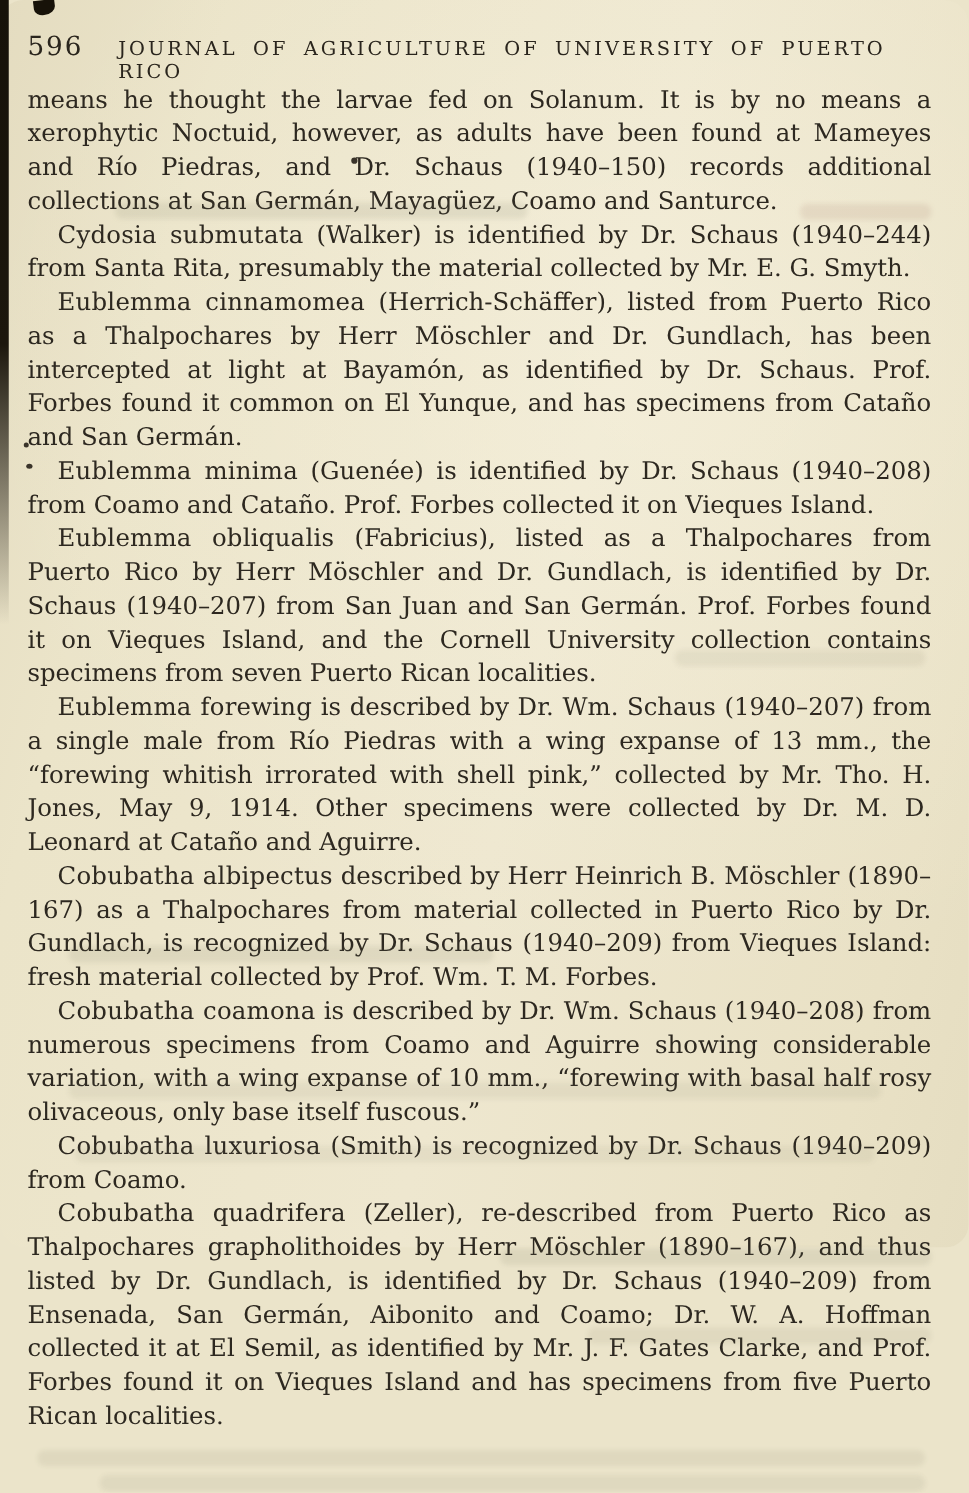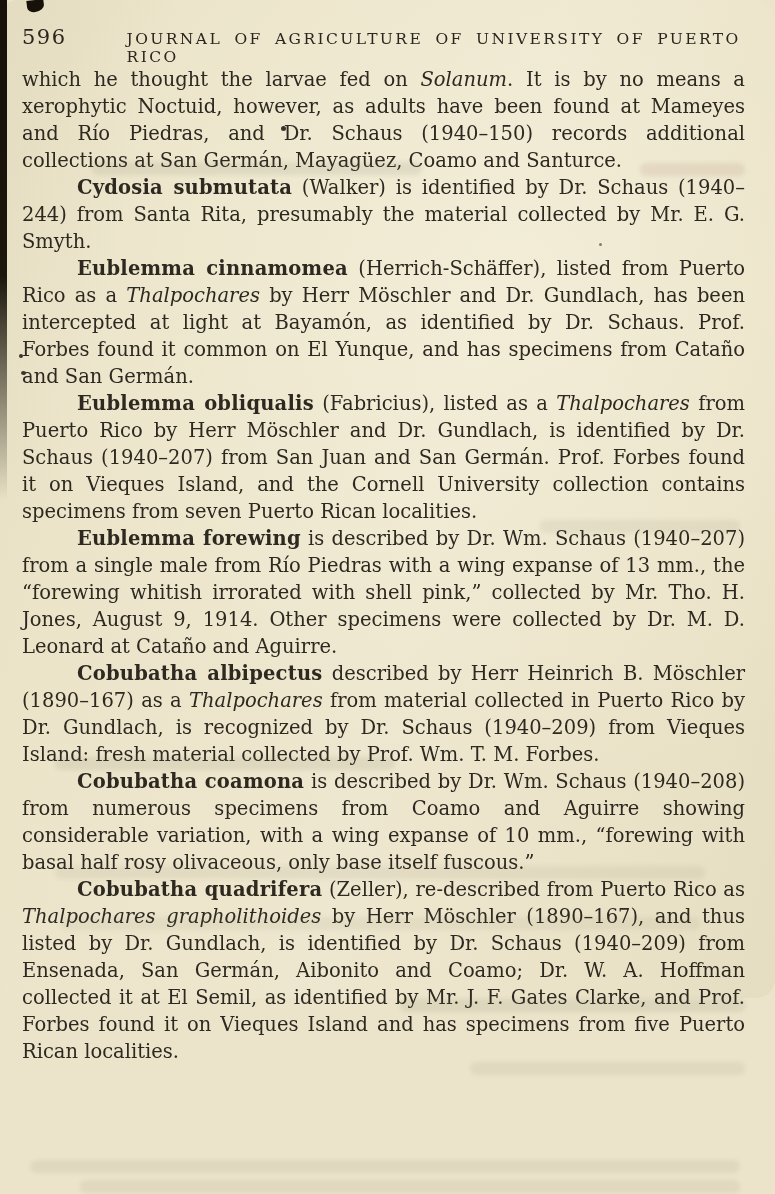--- a/index.html
+++ b/index.html
@@ -53,56 +53,58 @@
   
   .running-header{
     position:absolute;left:22px;top:25px;width:723px;
     display:flex;align-items:baseline;
     color:#2a251d;
   }
   .page-number{
     font-size:21px;letter-spacing:1.5px;font-weight:500;
   }
   .journal-title{
-    margin-left:60px;font-size:15.5px;letter-spacing:2.4px;word-spacing:5px;
+    margin-left:28px;font-size:15.5px;letter-spacing:2.4px;word-spacing:5px;
     font-weight:500;
   }
 
   
   .text-column{
     position:absolute;left:22px;top:66px;width:723px;
     font-size:19.5px;line-height:27px;text-align:justify;
     text-rendering:optimizeLegibility;
   }
   .text-column p{margin:0;text-indent:24px;}
   .text-column p.no-indent{text-indent:0;}
-  .seg-bold{font-weight:bold;letter-spacing:0.2px;margin-left:31px;}
-  .seg-italic{font-style:italic;}
+  .seg-bold{font-weight:normal;letter-spacing:0.2px;}
+  .seg-italic{}
 </style>
 </head>
 <body>
 
 <div class="page">
 
   <div class="edge-strip"></div>
   <div class="top-mark"></div>
 
   <div class="running-header">
     <span class="page-number">596</span>
     <span class="journal-title">JOURNAL OF AGRICULTURE OF UNIVERSITY OF PUERTO RICO</span>
   </div>
 
   <div class="text-column">
-      <p class="no-indent"><span class="seg-normal">which he thought the larvae fed on </span><span class="seg-italic">Solanum</span><span class="seg-normal">. It is by no means a xerophytic Noctuid, however, as adults have been found at Mameyes and Río Piedras, and Dr. Schaus (1940–150) records additional collections at San Germán, Mayagüez, Coamo and Santurce.</span></p>
+      <p class="no-indent"><span class="seg-normal">means he thought the larvae fed on </span><span class="seg-italic">Solanum</span><span class="seg-normal">. It is by no means a xerophytic Noctuid, however, as adults have been found at Mameyes and Río Piedras, and Dr. Schaus (1940–150) records additional collections at San Germán, Mayagüez, Coamo and Santurce.</span></p>
       <p class=""><span class="seg-bold">Cydosia submutata</span><span class="seg-normal"> (Walker) is identified by Dr. Schaus (1940–244) from Santa Rita, presumably the material collected by Mr. E. G. Smyth.</span></p>
       <p class=""><span class="seg-bold">Eublemma cinnamomea</span><span class="seg-normal"> (Herrich-Schäffer), listed from Puerto Rico as a </span><span class="seg-italic">Thalpochares</span><span class="seg-normal"> by Herr Möschler and Dr. Gundlach, has been intercepted at light at Bayamón, as identified by Dr. Schaus. Prof. Forbes found it common on El Yunque, and has specimens from Cataño and San Germán.</span></p>
+      <p class=""><span class="seg-bold">Eublemma minima</span><span class="seg-normal"> (Guenée) is identified by Dr. Schaus (1940–208) from Coamo and Cataño. Prof. Forbes collected it on Vieques Island.</span></p>
       <p class=""><span class="seg-bold">Eublemma obliqualis</span><span class="seg-normal"> (Fabricius), listed as a </span><span class="seg-italic">Thalpochares</span><span class="seg-normal"> from Puerto Rico by Herr Möschler and Dr. Gundlach, is identified by Dr. Schaus (1940–207) from San Juan and San Germán. Prof. Forbes found it on Vieques Island, and the Cornell University collection contains specimens from seven Puerto Rican localities.</span></p>
-      <p class=""><span class="seg-bold">Eublemma forewing</span><span class="seg-normal"> is described by Dr. Wm. Schaus (1940–207) from a single male from Río Piedras with a wing expanse of 13 mm., the “forewing whitish irrorated with shell pink,” collected by Mr. Tho. H. Jones, August 9, 1914. Other specimens were collected by Dr. M. D. Leonard at Cataño and Aguirre.</span></p>
+      <p class=""><span class="seg-bold">Eublemma forewing</span><span class="seg-normal"> is described by Dr. Wm. Schaus (1940–207) from a single male from Río Piedras with a wing expanse of 13 mm., the “forewing whitish irrorated with shell pink,” collected by Mr. Tho. H. Jones, May 9, 1914. Other specimens were collected by Dr. M. D. Leonard at Cataño and Aguirre.</span></p>
       <p class=""><span class="seg-bold">Cobubatha albipectus</span><span class="seg-normal"> described by Herr Heinrich B. Möschler (1890–167) as a </span><span class="seg-italic">Thalpochares</span><span class="seg-normal"> from material collected in Puerto Rico by Dr. Gundlach, is recognized by Dr. Schaus (1940–209) from Vieques Island: fresh material collected by Prof. Wm. T. M. Forbes.</span></p>
       <p class=""><span class="seg-bold">Cobubatha coamona</span><span class="seg-normal"> is described by Dr. Wm. Schaus (1940–208) from numerous specimens from Coamo and Aguirre showing considerable variation, with a wing expanse of 10 mm., “forewing with basal half rosy olivaceous, only base itself fuscous.”</span></p>
+      <p class=""><span class="seg-bold">Cobubatha luxuriosa</span><span class="seg-normal"> (Smith) is recognized by Dr. Schaus (1940–209) from Coamo.</span></p>
       <p class=""><span class="seg-bold">Cobubatha quadrifera</span><span class="seg-normal"> (Zeller), re-described from Puerto Rico as </span><span class="seg-italic">Thalpochares grapholithoides</span><span class="seg-normal"> by Herr Möschler (1890–167), and thus listed by Dr. Gundlach, is identified by Dr. Schaus (1940–209) from Ensenada, San Germán, Aibonito and Coamo; Dr. W. A. Hoffman collected it at El Semil, as identified by Mr. J. F. Gates Clarke, and Prof. Forbes found it on Vieques Island and has specimens from five Puerto Rican localities.</span></p>
     </div>
 
   <div class="bleed b1"></div>
   <div class="bleed b2"></div>
   <div class="bleed b3"></div>
   <div class="bleed b4"></div>
   <div class="bleed b5"></div>
   <div class="bleed b6"></div>
   <div class="bleed b7"></div>

